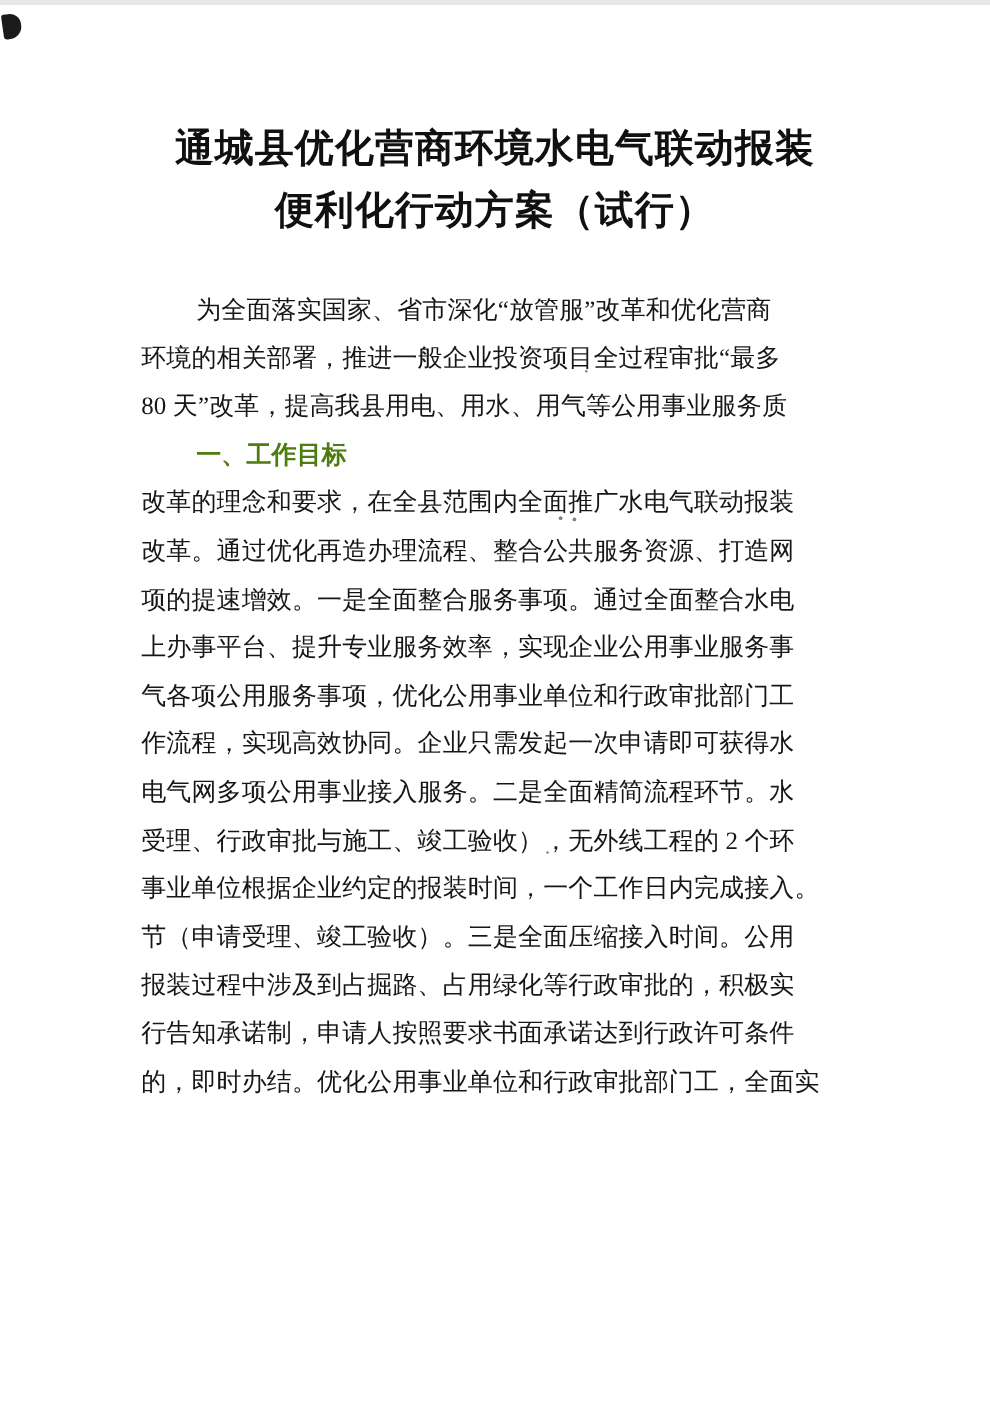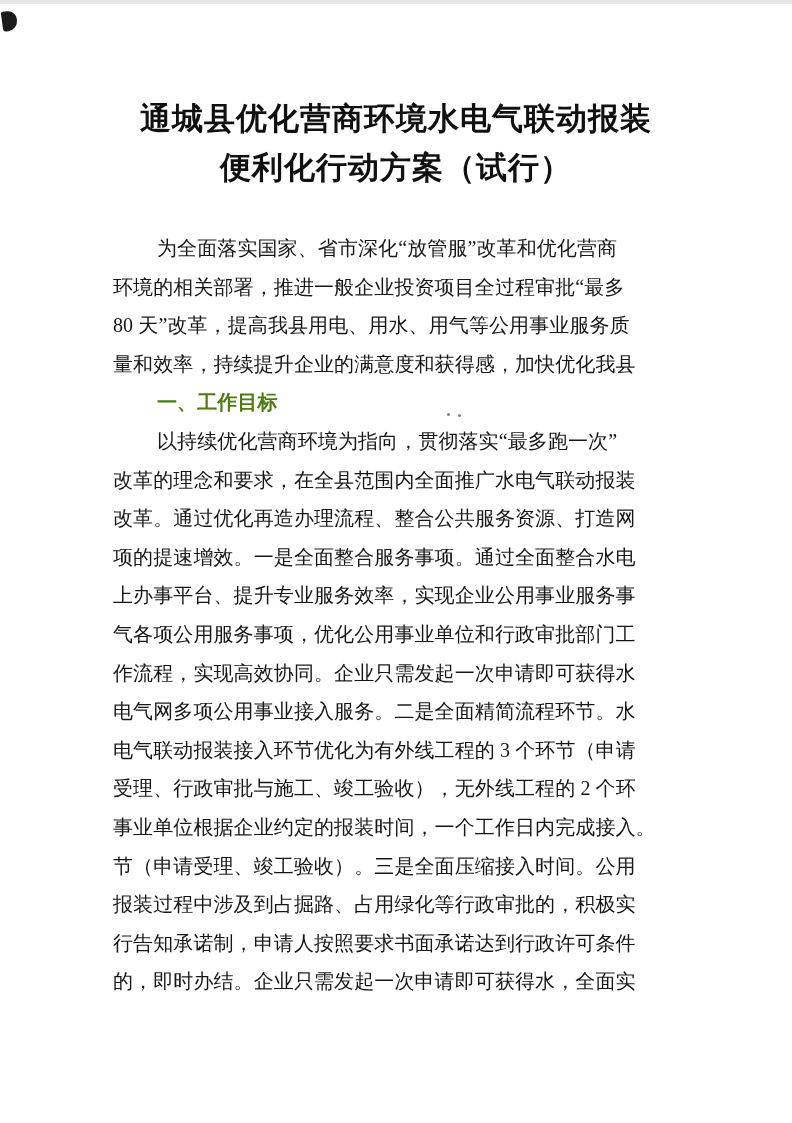--- a/index.html
+++ b/index.html
@@ -74,32 +74,29 @@
 
   <div class="doc-title">
     <div>通城县优化营商环境水电气联动报装</div>
     <div>便利化行动方案（试行）</div>
   </div>
 
   <div class="doc-body">
     <div class="text-line indent">为全面落实国家、省市深化“放管服”改革和优化营商</div>
     <div class="text-line">环境的相关部署，推进一般企业投资项目全过程审批“最多</div>
     <div class="text-line">80 天”改革，提高我县用电、用水、用气等公用事业服务质</div>
-    <div class="text-line">量和效率，持续提升企业的满意度和获得感，加快优化我县</div>
     <div class="text-line indent heading">一、工作目标</div>
-    <div class="text-line indent">以持续优化营商环境为指向，贯彻落实“最多跑一次”</div>
     <div class="text-line">改革的理念和要求，在全县范围内全面推广水电气联动报装</div>
     <div class="text-line">改革。通过优化再造办理流程、整合公共服务资源、打造网</div>
     <div class="text-line">项的提速增效。一是全面整合服务事项。通过全面整合水电</div>
     <div class="text-line">上办事平台、提升专业服务效率，实现企业公用事业服务事</div>
     <div class="text-line">气各项公用服务事项，优化公用事业单位和行政审批部门工</div>
     <div class="text-line">作流程，实现高效协同。企业只需发起一次申请即可获得水</div>
     <div class="text-line">电气网多项公用事业接入服务。二是全面精简流程环节。水</div>
-    <div class="text-line">电气联动报装接入环节优化为有外线工程的 3 个环节（申请</div>
     <div class="text-line">受理、行政审批与施工、竣工验收），无外线工程的 2 个环</div>
     <div class="text-line">事业单位根据企业约定的报装时间，一个工作日内完成接入。</div>
     <div class="text-line">节（申请受理、竣工验收）。三是全面压缩接入时间。公用</div>
     <div class="text-line">报装过程中涉及到占掘路、占用绿化等行政审批的，积极实</div>
     <div class="text-line">行告知承诺制，申请人按照要求书面承诺达到行政许可条件</div>
-    <div class="text-line">的，即时办结。企业只需发起一次申请即可获得水，全面实</div>
+    <div class="text-line">的，即时办结。优化公用事业单位和行政审批部门工，全面实</div>
   </div>
 
 </div>
 
 </body></html>

